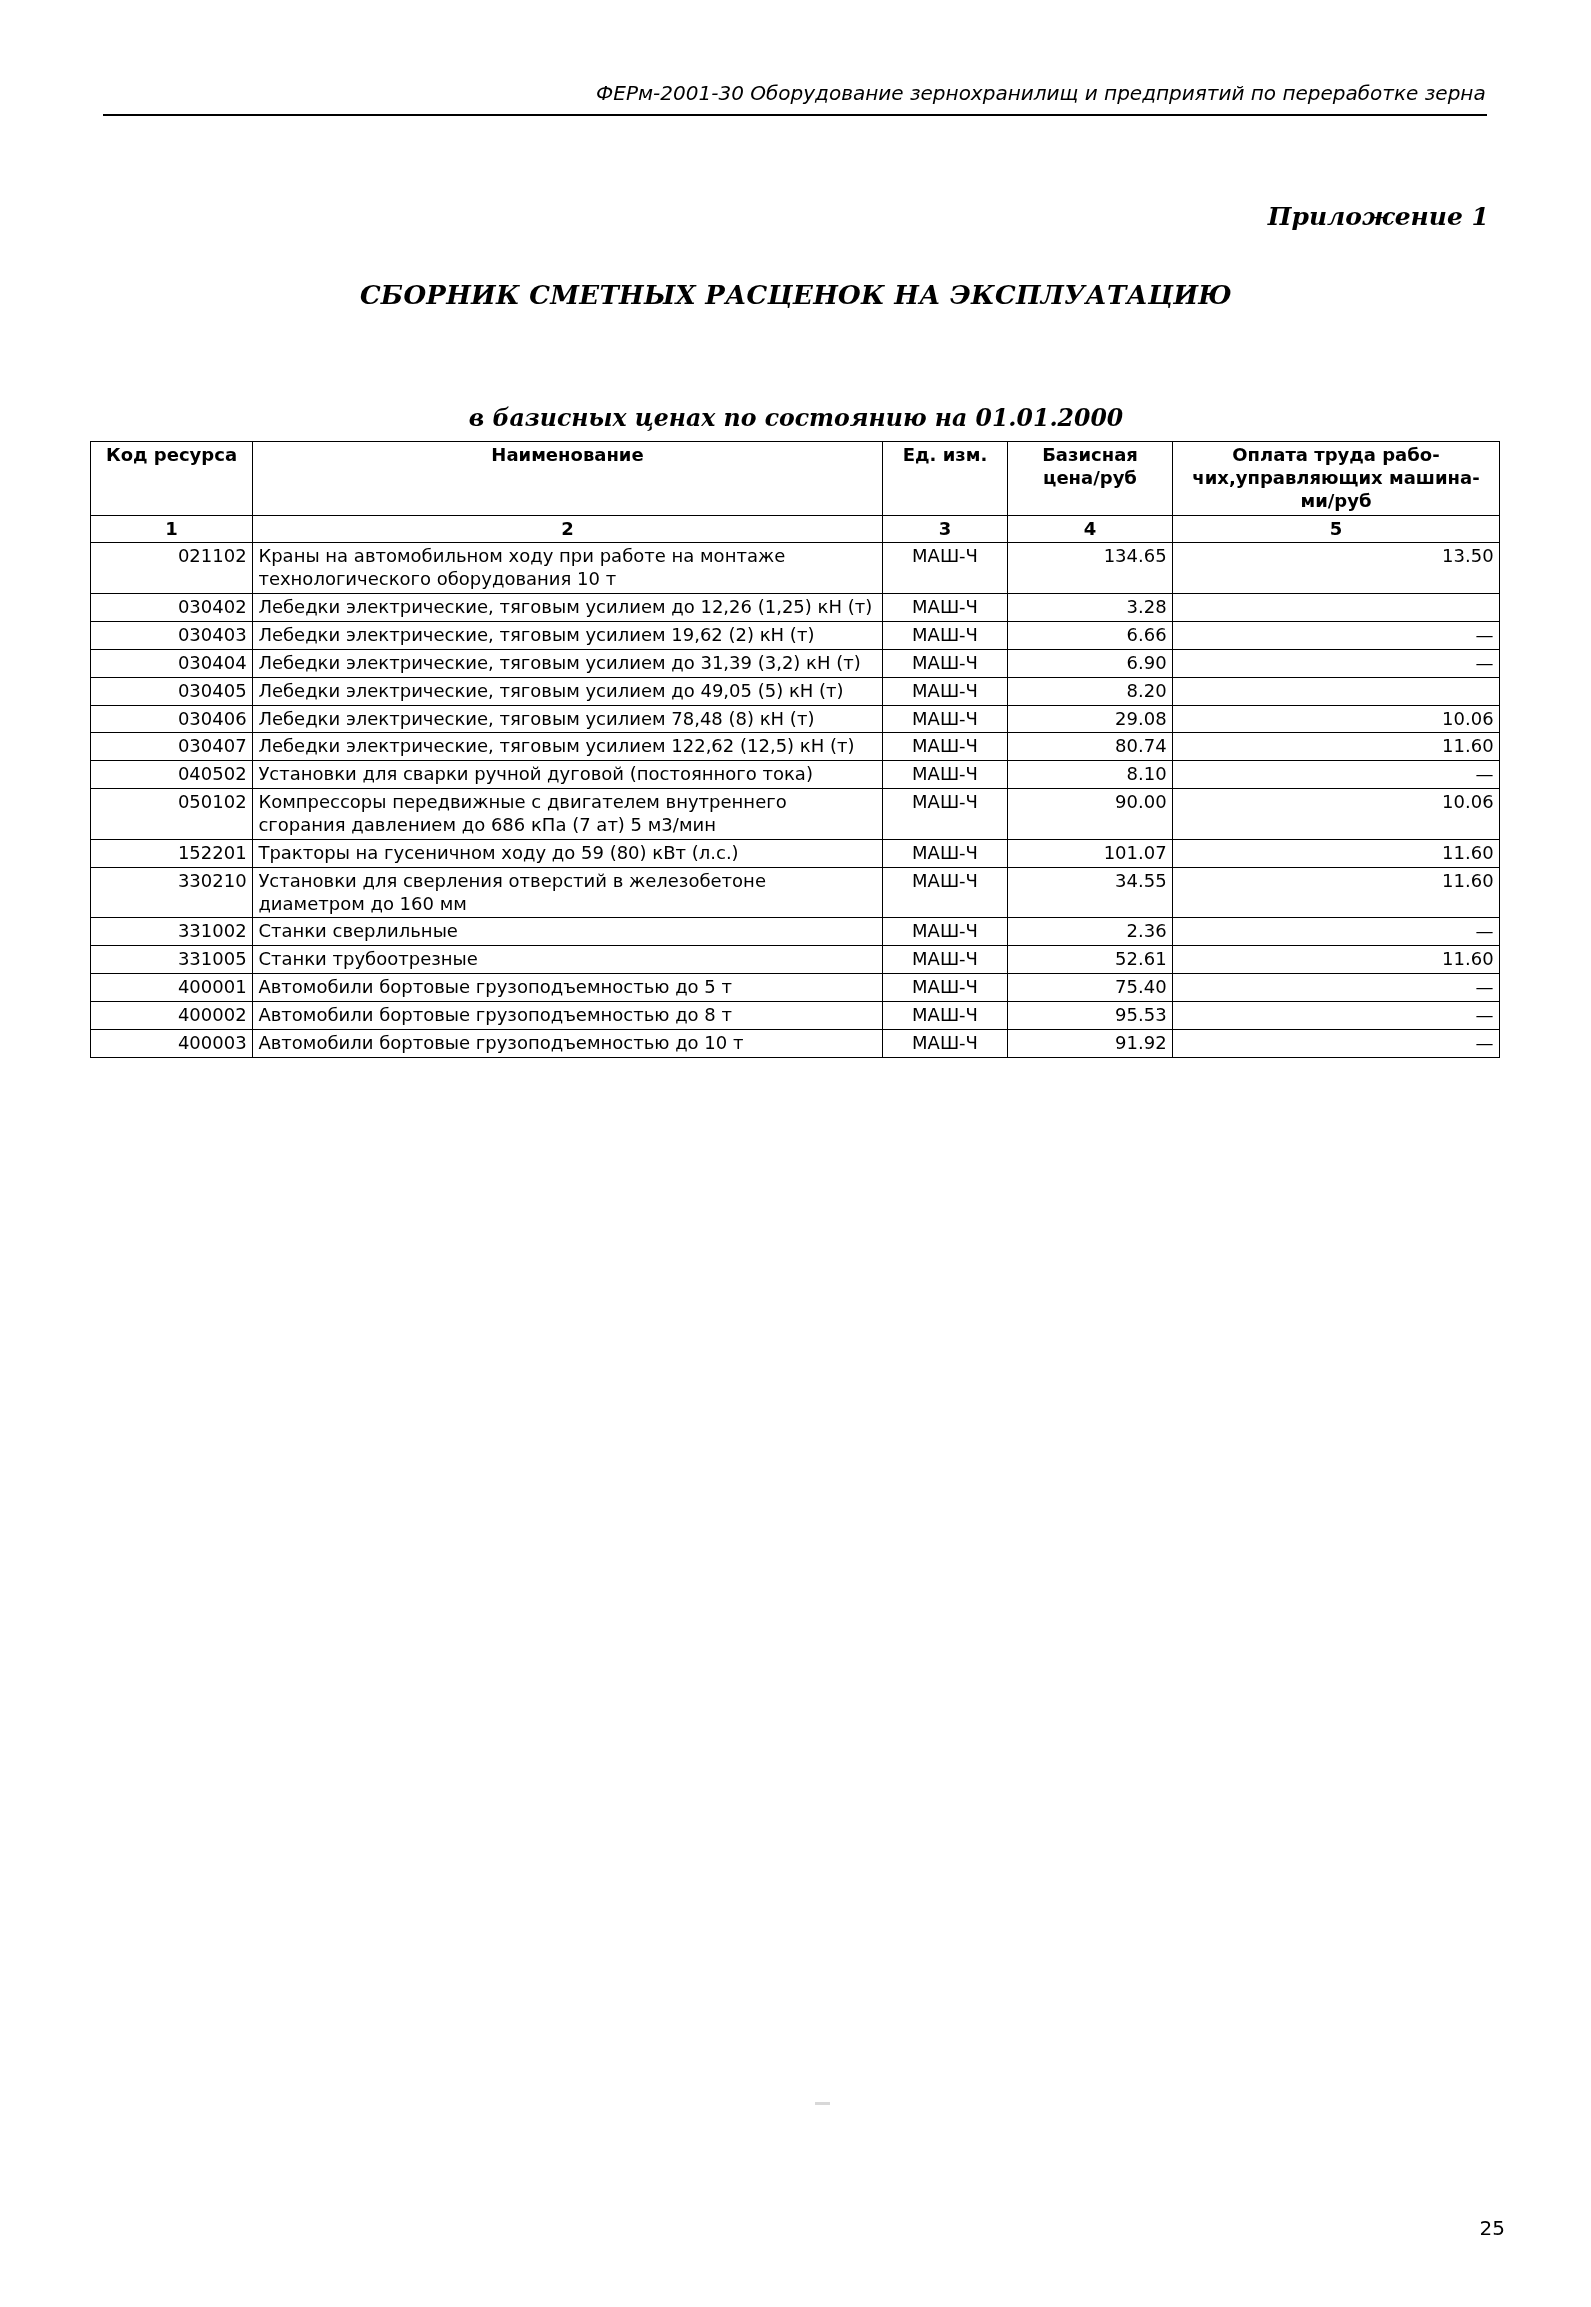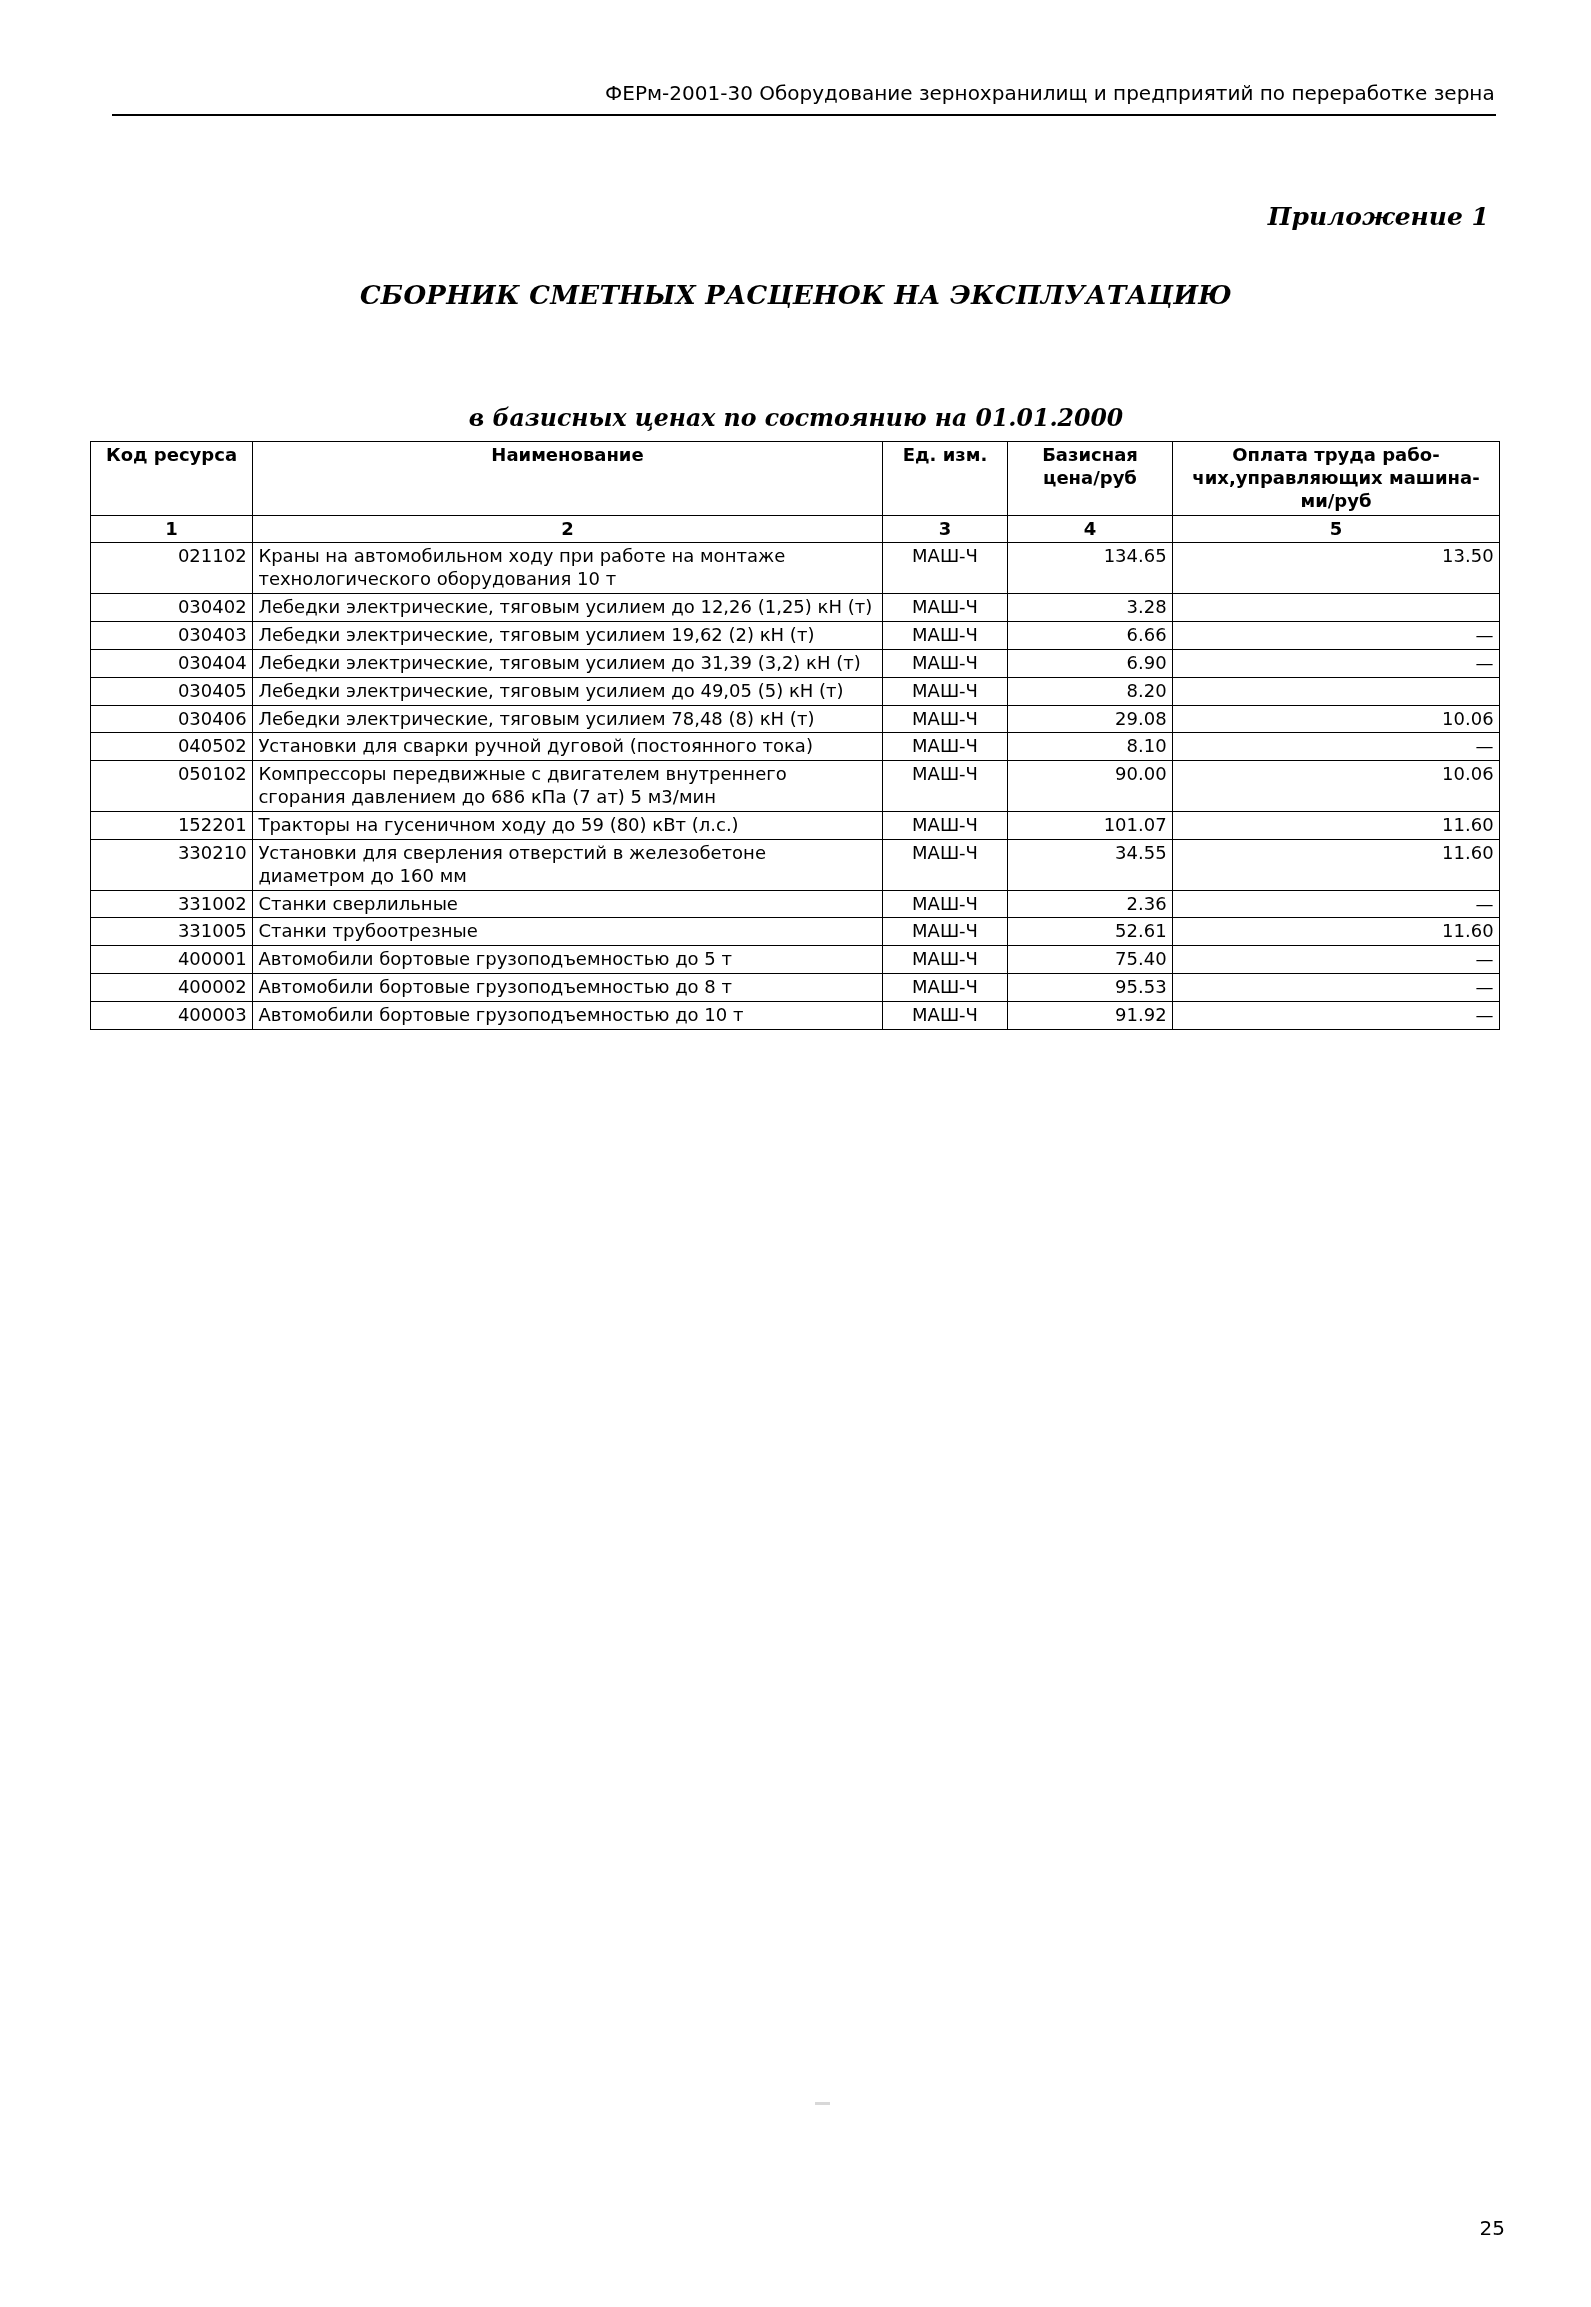--- a/index.html
+++ b/index.html
@@ -19,22 +19,23 @@
     width: 1592px;
     height: 2307px;
     box-sizing: border-box;
     padding: 0;
   }
 
   
   .header {
     position: absolute;
     top: 81px;
-    left: 112px;
+    left: 103px;
     width: 1384px;
+    font-style: italic;
   }
   .header-text {
     text-align: right;
     font-size: 20px;
     font-family: "DejaVu Sans", sans-serif;
     letter-spacing: 0px;
     padding-right: 1.3px;
     white-space: nowrap;
   }
   .header-rule {
@@ -236,20 +237,27 @@
           <td class="c-pay"></td>
         </tr>
         <tr>
           <td class="c-code">030406</td>
           <td class="c-name">Лебедки электрические, тяговым усилием 78,48 (8) кН (т)</td>
           <td class="c-unit">МАШ-Ч</td>
           <td class="c-price">29.08</td>
           <td class="c-pay">10.06</td>
         </tr>
         <tr>
+          <td class="c-code">030407</td>
+          <td class="c-name">Лебедки электрические, тяговым усилием 122,62 (12,5) кН (т)</td>
+          <td class="c-unit">МАШ-Ч</td>
+          <td class="c-price">80.74</td>
+          <td class="c-pay">11.60</td>
+        </tr>
+        <tr>
           <td class="c-code">040502</td>
           <td class="c-name">Установки для сварки ручной дуговой (постоянного тока)</td>
           <td class="c-unit">МАШ-Ч</td>
           <td class="c-price">8.10</td>
           <td class="c-pay">—</td>
         </tr>
         <tr>
           <td class="c-code">050102</td>
           <td class="c-name">Компрессоры передвижные с двигателем внутреннего сгорания давлением до 686 кПа (7 ат) 5 м3/мин</td>
           <td class="c-unit">МАШ-Ч</td>

